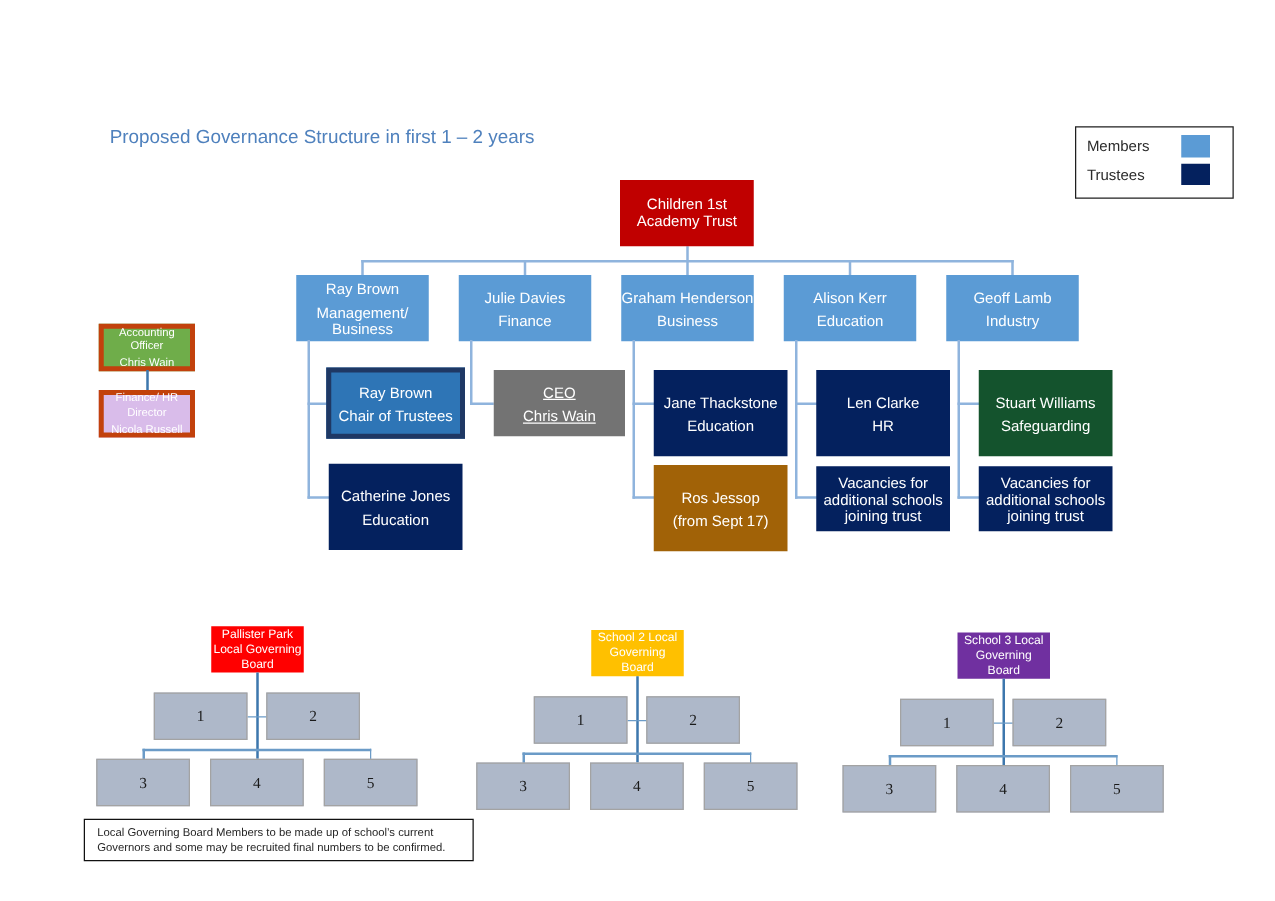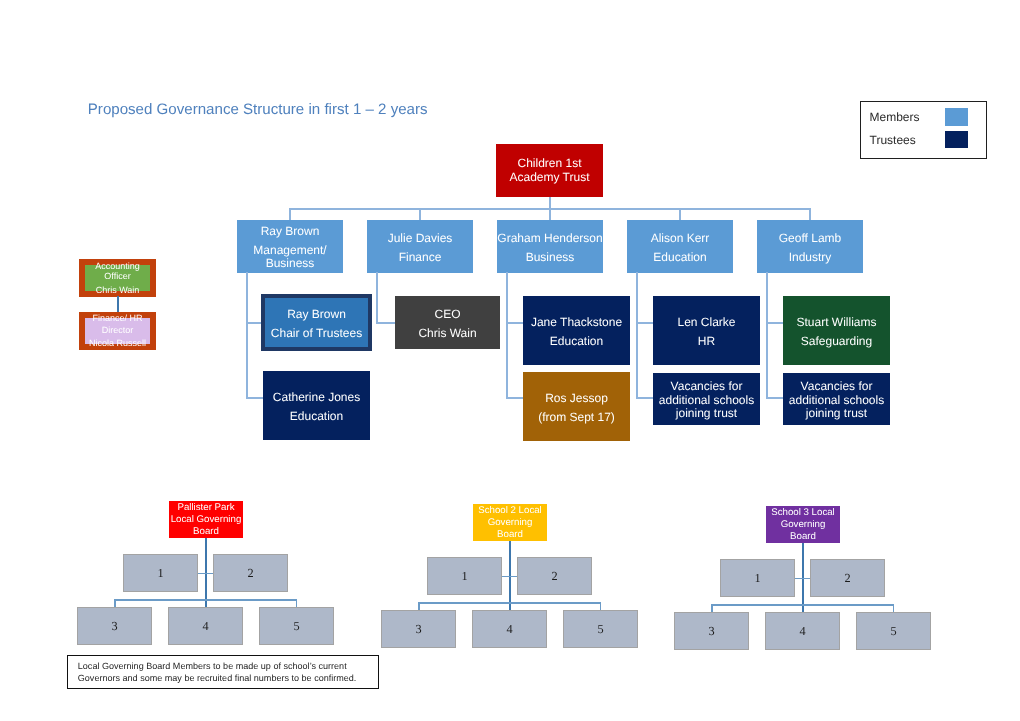--- a/index.html
+++ b/index.html
@@ -40,21 +40,21 @@
          line-height:13.8px;padding-top:3px}
   .n-navy{background:#04215e;font-size:12px;line-height:13.8px;width:107px;height:69px;padding-top:3px}
   .t-jane{left:523px;top:296px}
   .t-len{left:653px;top:296px}
   .t-stuart{left:783px;top:296px}
   .t-cath{left:263px;top:371px}
   .t-ros{left:523px;top:372px}
   .t-vac1{left:653px;top:373px;height:52px}
   .t-vac2{left:783px;top:373px;height:52px}
   .ln-dk{position:absolute;background:#3d77ad}
-  .n-officer{width:77px;height:38px;border:6px solid #c2410c;font-size:9px;line-height:10.6px}
+  .n-officer{width:77px;height:38px;border:4px solid #c2410c;font-size:9px;line-height:10.6px}
   .o-acct{left:79px;top:259px;background:#6fad4a}
   .o-fin{left:79px;top:312px;background:#d9bcea}
   .n-officer p + p{margin-top:3px}
   .n-officer p.tight + p.tight{margin-top:1px}
 
   
   .school{position:absolute;left:0;top:0;width:1020px;height:704px}
   .sch1{transform:translate(0,0)}
   .sch2{transform:translate(304px,3px)}
   .sch3{transform:translate(597px,5px)}
@@ -145,21 +145,21 @@
   <div class="ln" style="left: 636.2px; top: 397.2px; width: 19.3px; height: 2px; background-color: rgb(143, 180, 221);"></div>
 
   <div class="ln" style="left: 766.2px; top: 272px; width: 2px; height: 127px; background-color: rgb(143, 180, 221);"></div>
   <div class="ln" style="left: 766.2px; top: 322.2px; width: 19.3px; height: 2px; background-color: rgb(143, 180, 221);"></div>
   <div class="ln" style="left: 766.2px; top: 397.2px; width: 19.3px; height: 2px; background-color: rgb(143, 180, 221);"></div>
 
   <div class="node n-chair" style="background-color: rgb(46, 117, 182); border-color: rgb(31, 56, 100);">
     <p>Ray Brown</p>
     <p>Chair of Trustees</p>
   </div>
-  <div class="node n-ceo" style="background-color: #404040;">
+  <div class="node n-ceo" style="background-color: #737373; text-decoration: underline;">
     <p>CEO</p>
     <p>Chris Wain</p>
   </div>
   <div class="node n-navy t-jane" style="background-color: rgb(4, 33, 94);">
     <p>Jane Thackstone</p>
     <p>Education</p>
   </div>
   <div class="node n-navy t-len" style="background-color: rgb(4, 33, 94);">
     <p>Len Clarke</p>
     <p>HR</p>

